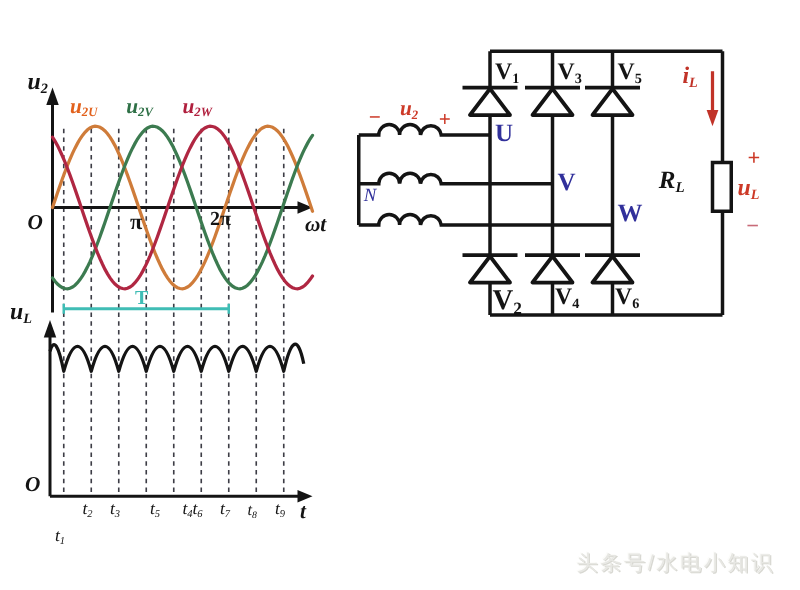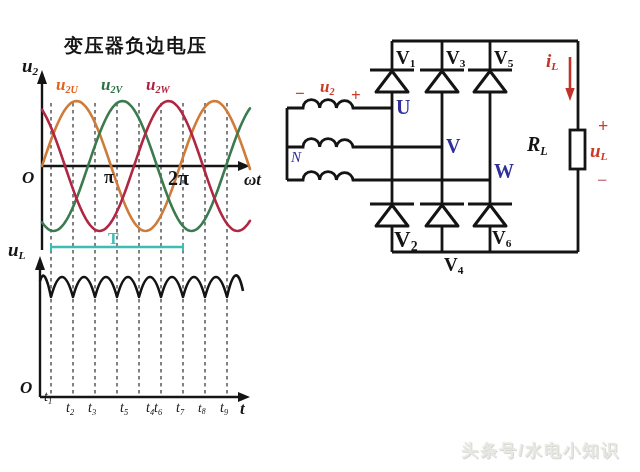--- a/index.html
+++ b/index.html
@@ -7,21 +7,21 @@
          font-family:"Liberation Sans","DejaVu Sans",sans-serif;}
   #stage svg{position:absolute;left:0;top:0;}
   .lbl{position:absolute;white-space:nowrap;line-height:1;color:#141414;
        font-family:"Liberation Serif","DejaVu Serif",serif;}
   .lbl sub{font-size:0.60em;vertical-align:-0.30em;letter-spacing:0;}
   .it{font-style:italic;} .bd{font-weight:bold;}
   .cjk{font-family:"Liberation Sans","DejaVu Sans",sans-serif;font-weight:bold;
        color:#141414;letter-spacing:1.5px;}
   .blue{color:#31309b;} .red{color:#cd3a28;} .curred{color:#c13328;}
   .pink{color:#c86b78;} .cyan{color:#3fbdb5;}
-  .wm{position:absolute;right:20px;top:439px;font-size:17px;font-weight:bold;
+  .wm{position:absolute;right:20px;top:439px;font-size:17px;font-weight:normal;
       color:#e7e7e3;letter-spacing:2px;
       text-shadow:1px 1px 0 #d8d8d2,-1px -1px 0 #fcfcfa;}
 </style>
 </head>
 <body>
 
 <div id="stage">
 
   <svg width="640" height="472" viewBox="0 0 640 472">
 
@@ -103,59 +103,58 @@
         </g>
     </g>
 
     <rect x="570" y="130" width="15" height="39" fill="#ffffff" stroke="#141414" stroke-width="2.8"></rect>
     <g>
       <line x1="570" y1="57" x2="570" y2="90" stroke="#c13328" stroke-width="2.6"></line>
       <polygon points="570,101 565.3,88 574.7,88" fill="#c13328"></polygon>
     </g>
   </svg>
 
-  <span class="lbl cjk" style="left:64px;top:36px;font-size:19px;">变压器负边电压</span>
   <span class="lbl it bd" style="left:22px;top:56px;font-size:19px;">
     <i>u</i><sub>2</sub></span>
   <span class="lbl it bd" style="left:22px;top:169px;font-size:17px;">O</span>
   <span class="lbl bd" style="left:104px;top:168px;font-size:18px;">π</span>
-  <span class="lbl bd" style="left:168px;top:168px;font-size:20px;">2π</span>
+  <span class="lbl bd" style="left:168px;top:168px;font-size:16px;">2π</span>
   <span class="lbl it bd" style="left:244px;top:171px;font-size:17px;">ωt</span>
   <span class="lbl bd cyan" style="left:108px;top:231px;font-size:16px;">T</span>
   <div id="series-labels">
       <span class="lbl it bd" style="left: 56px; top: 76px; font-size: 17px; color: rgb(226, 97, 28);"><i>u</i><sub>2U</sub></span>
       <span class="lbl it bd" style="left: 101px; top: 76px; font-size: 17px; color: rgb(46, 112, 70);"><i>u</i><sub>2V</sub></span>
       <span class="lbl it bd" style="left: 146px; top: 76px; font-size: 17px; color: rgb(176, 31, 61);"><i>u</i><sub>2W</sub></span>
     </div>
 
   <span class="lbl it bd" style="left:8px;top:240px;font-size:19px;">
     <i>u</i><sub>L</sub></span>
   <span class="lbl it bd" style="left:20px;top:379px;font-size:17px;">O</span>
   <span class="lbl it bd" style="left:240px;top:400px;font-size:17px;">t</span>
   <div id="t-labels">
-      <span class="lbl it" style="left: 44px; top: 390px; font-size: 14px;"><i>t</i><sub>1</sub></span>
+      <span class="lbl it" style="left: 44px; top: 423px; font-size: 14px;"><i>t</i><sub>1</sub></span>
       <span class="lbl it" style="left: 66px; top: 401px; font-size: 14px;"><i>t</i><sub>2</sub></span>
       <span class="lbl it" style="left: 88px; top: 401px; font-size: 14px;"><i>t</i><sub>3</sub></span>
       <span class="lbl it" style="left: 110px; top: 401px; font-size: 14px; margin-left: 36px;"><i>t</i><sub>4</sub></span>
       <span class="lbl it" style="left: 120px; top: 401px; font-size: 14px;"><i>t</i><sub>5</sub></span>
       <span class="lbl it" style="left: 154px; top: 401px; font-size: 14px;"><i>t</i><sub>6</sub></span>
       <span class="lbl it" style="left: 176px; top: 401px; font-size: 14px;"><i>t</i><sub>7</sub></span>
       <span class="lbl it" style="left: 198px; top: 401px; font-size: 13px;"><i>t</i><sub>8</sub></span>
       <span class="lbl it" style="left: 220px; top: 401px; font-size: 14px;"><i>t</i><sub>9</sub></span>
     </div>
 
   <span class="lbl bd" style="left:396px;top:48px;font-size:19px;">
     <span>V</span><sub>1</sub></span>
   <span class="lbl bd" style="left:446px;top:48px;font-size:19px;">
     <span>V</span><sub>3</sub></span>
   <span class="lbl bd" style="left:494px;top:48px;font-size:19px;">
     <span>V</span><sub>5</sub></span>
   <span class="lbl bd" style="left:394px;top:228px;font-size:23px;">
     <span>V</span><sub>2</sub></span>
-  <span class="lbl bd" style="left:444px;top:228px;font-size:19px;margin-top:27px;">
+  <span class="lbl bd" style="left:444px;top:228px;font-size:19px;">
     <span>V</span><sub>4</sub></span>
   <span class="lbl bd" style="left:492px;top:228px;font-size:19px;">
     <span>V</span><sub>6</sub></span>
 
   <span class="lbl bd blue" style="left:396px;top:97px;font-size:20px;">U</span>
   <span class="lbl bd blue" style="left:446px;top:136px;font-size:20px;">V</span>
   <span class="lbl bd blue" style="left:494px;top:161px;font-size:20px;">W</span>
   <span class="lbl it blue" style="left:291px;top:150px;font-size:15px;">N</span>
 
   <span class="lbl bd red" style="left:295px;top:85px;font-size:17px;">−</span>

